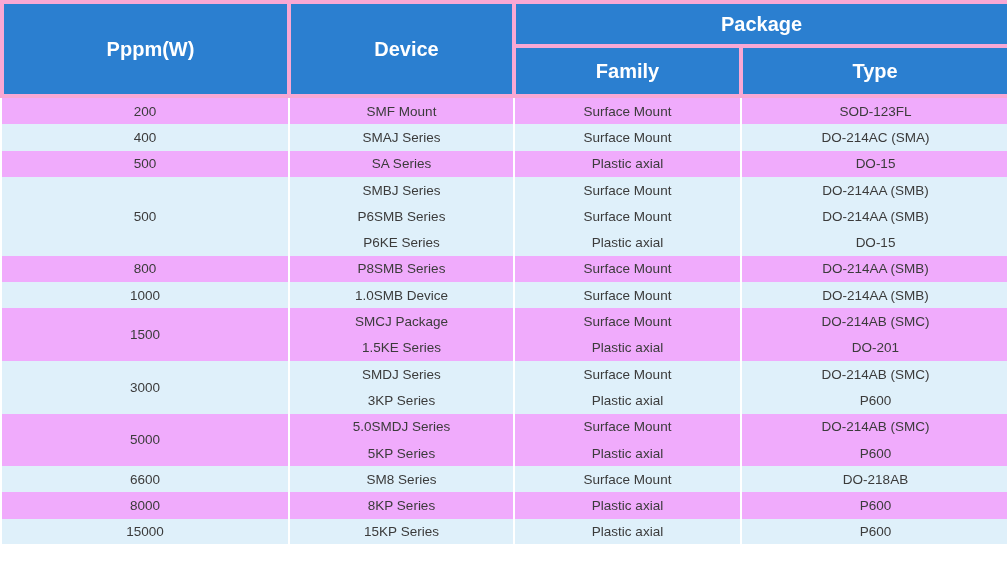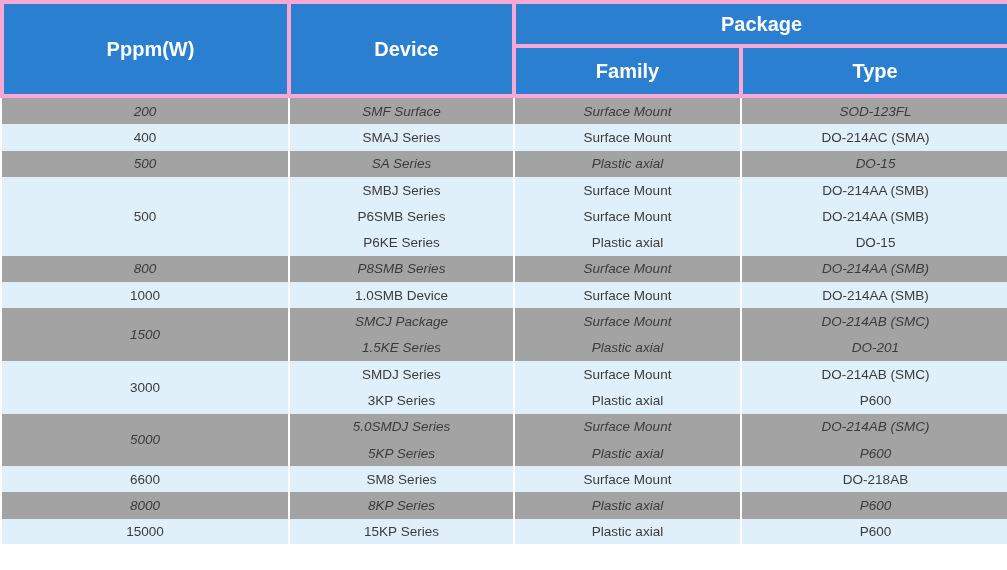--- a/index.html
+++ b/index.html
@@ -64,22 +64,21 @@
     border-right: 2px solid #ffffff;
     border-top: 0;
     border-bottom: 0;
     white-space: nowrap;
   }
   tbody tr.shade td {
     background: #dff0fa;
     margin-left: 18px;
   }
   tbody tr.plain td {
-    background: #a3a3a3;
-    font-style: italic;
+    background: #f0abfc;
   }
   tbody td.band-shade {
     background: #dff0fa;
   }
   tbody td.band-plain {
     background: #ffffff;
   }
   tbody td.first {
     border-left: 0;
   }
@@ -113,21 +112,21 @@
         <th class="h-pkg" colspan="2">Package</th>
       </tr>
       <tr>
         <th class="h-sub">Family</th>
         <th class="h-sub">Type</th>
       </tr>
     </thead>
     <tbody id="tbody">
         <tr class="plain">
           <td class="first band-plain" rowspan="1">200</td>
-          <td class="band-plain">SMF Surface</td>
+          <td class="band-plain">SMF Mount</td>
           <td class="band-plain">Surface Mount</td>
           <td class="last band-plain">SOD-123FL</td>
         </tr>
         <tr class="shade">
           <td class="first band-shade" rowspan="1">400</td>
           <td class="band-shade">SMAJ Series</td>
           <td class="band-shade">Surface Mount</td>
           <td class="last band-shade">DO-214AC (SMA)</td>
         </tr>
         <tr class="plain">

